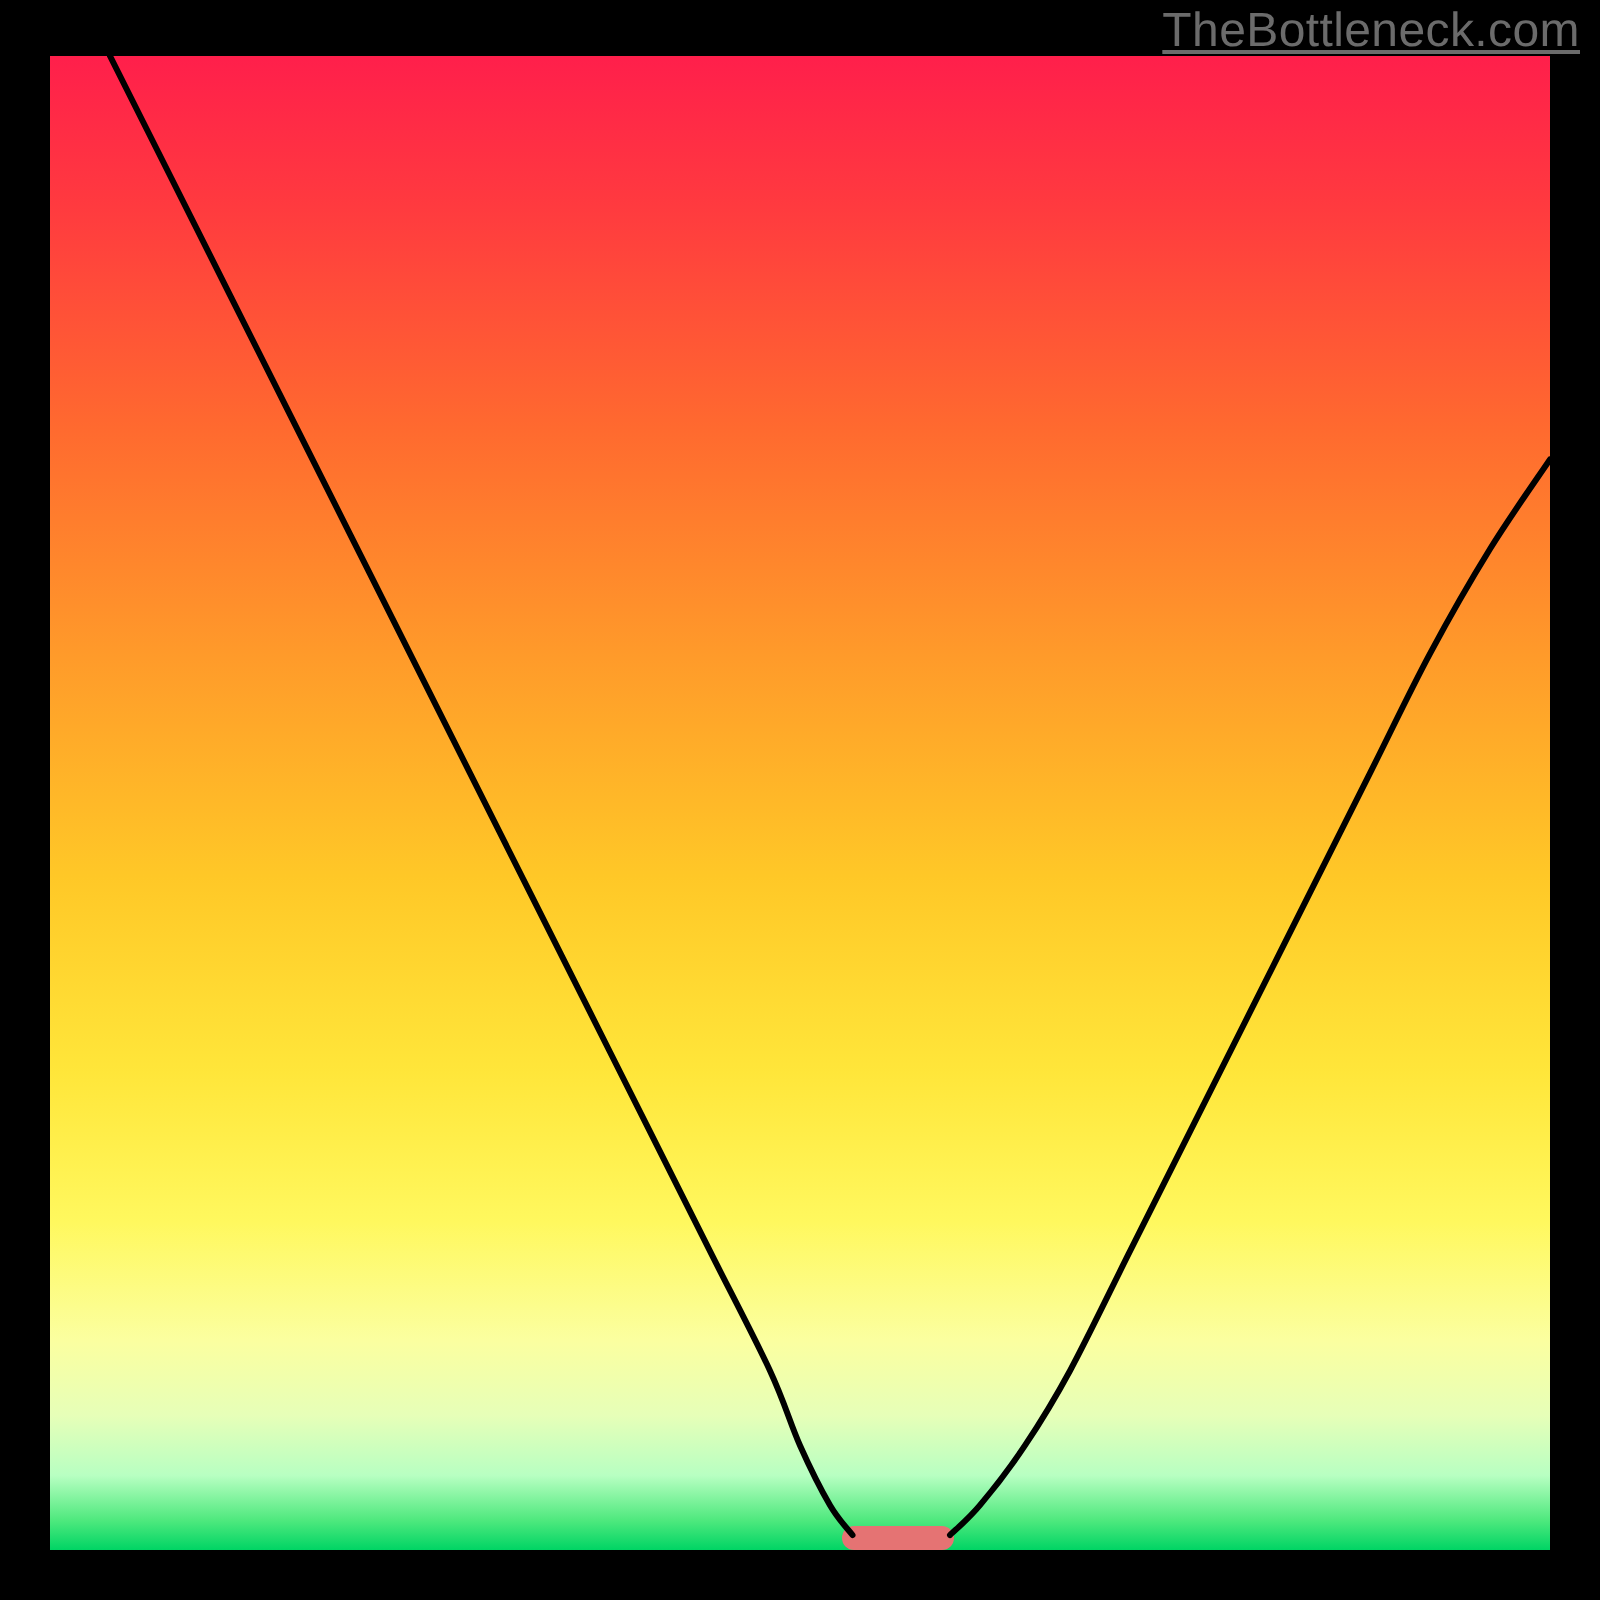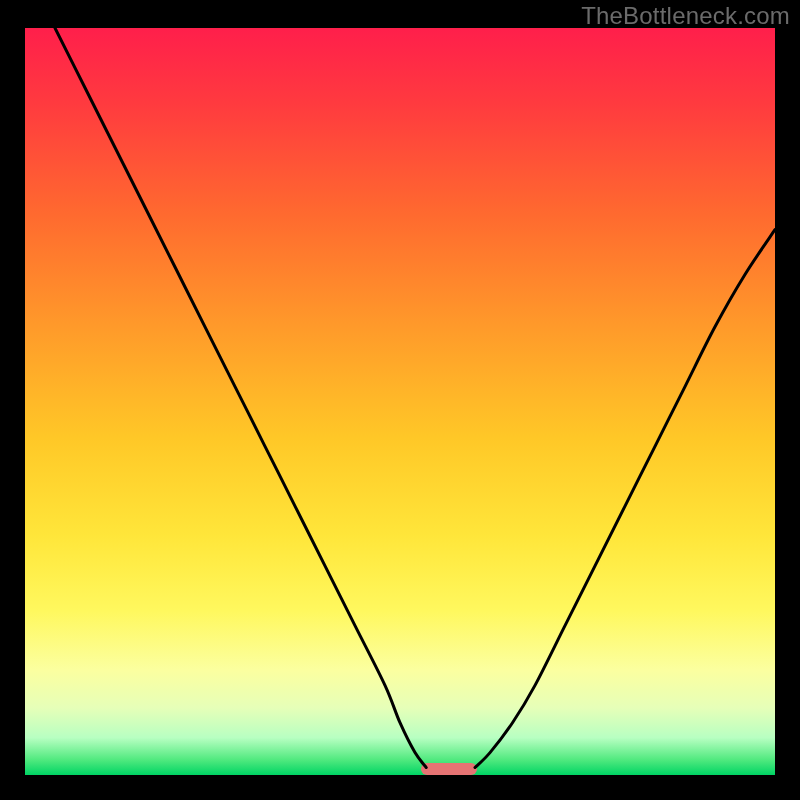--- a/index.html
+++ b/index.html
@@ -19,20 +19,21 @@
   }
   .watermark {
     position: absolute;
     top: 2px;
     right: 10px;
     color: #6b6b6b;
     font-size: 24px;
     font-weight: 500;
     letter-spacing: 0.2px;
     user-select: none;
+    text-decoration: underline;
   }
   
   .plot {
     position: absolute;
     left: 25px;
     top: 28px;
     width: 750px;   
     height: 747px;  
     overflow: hidden;
   }

